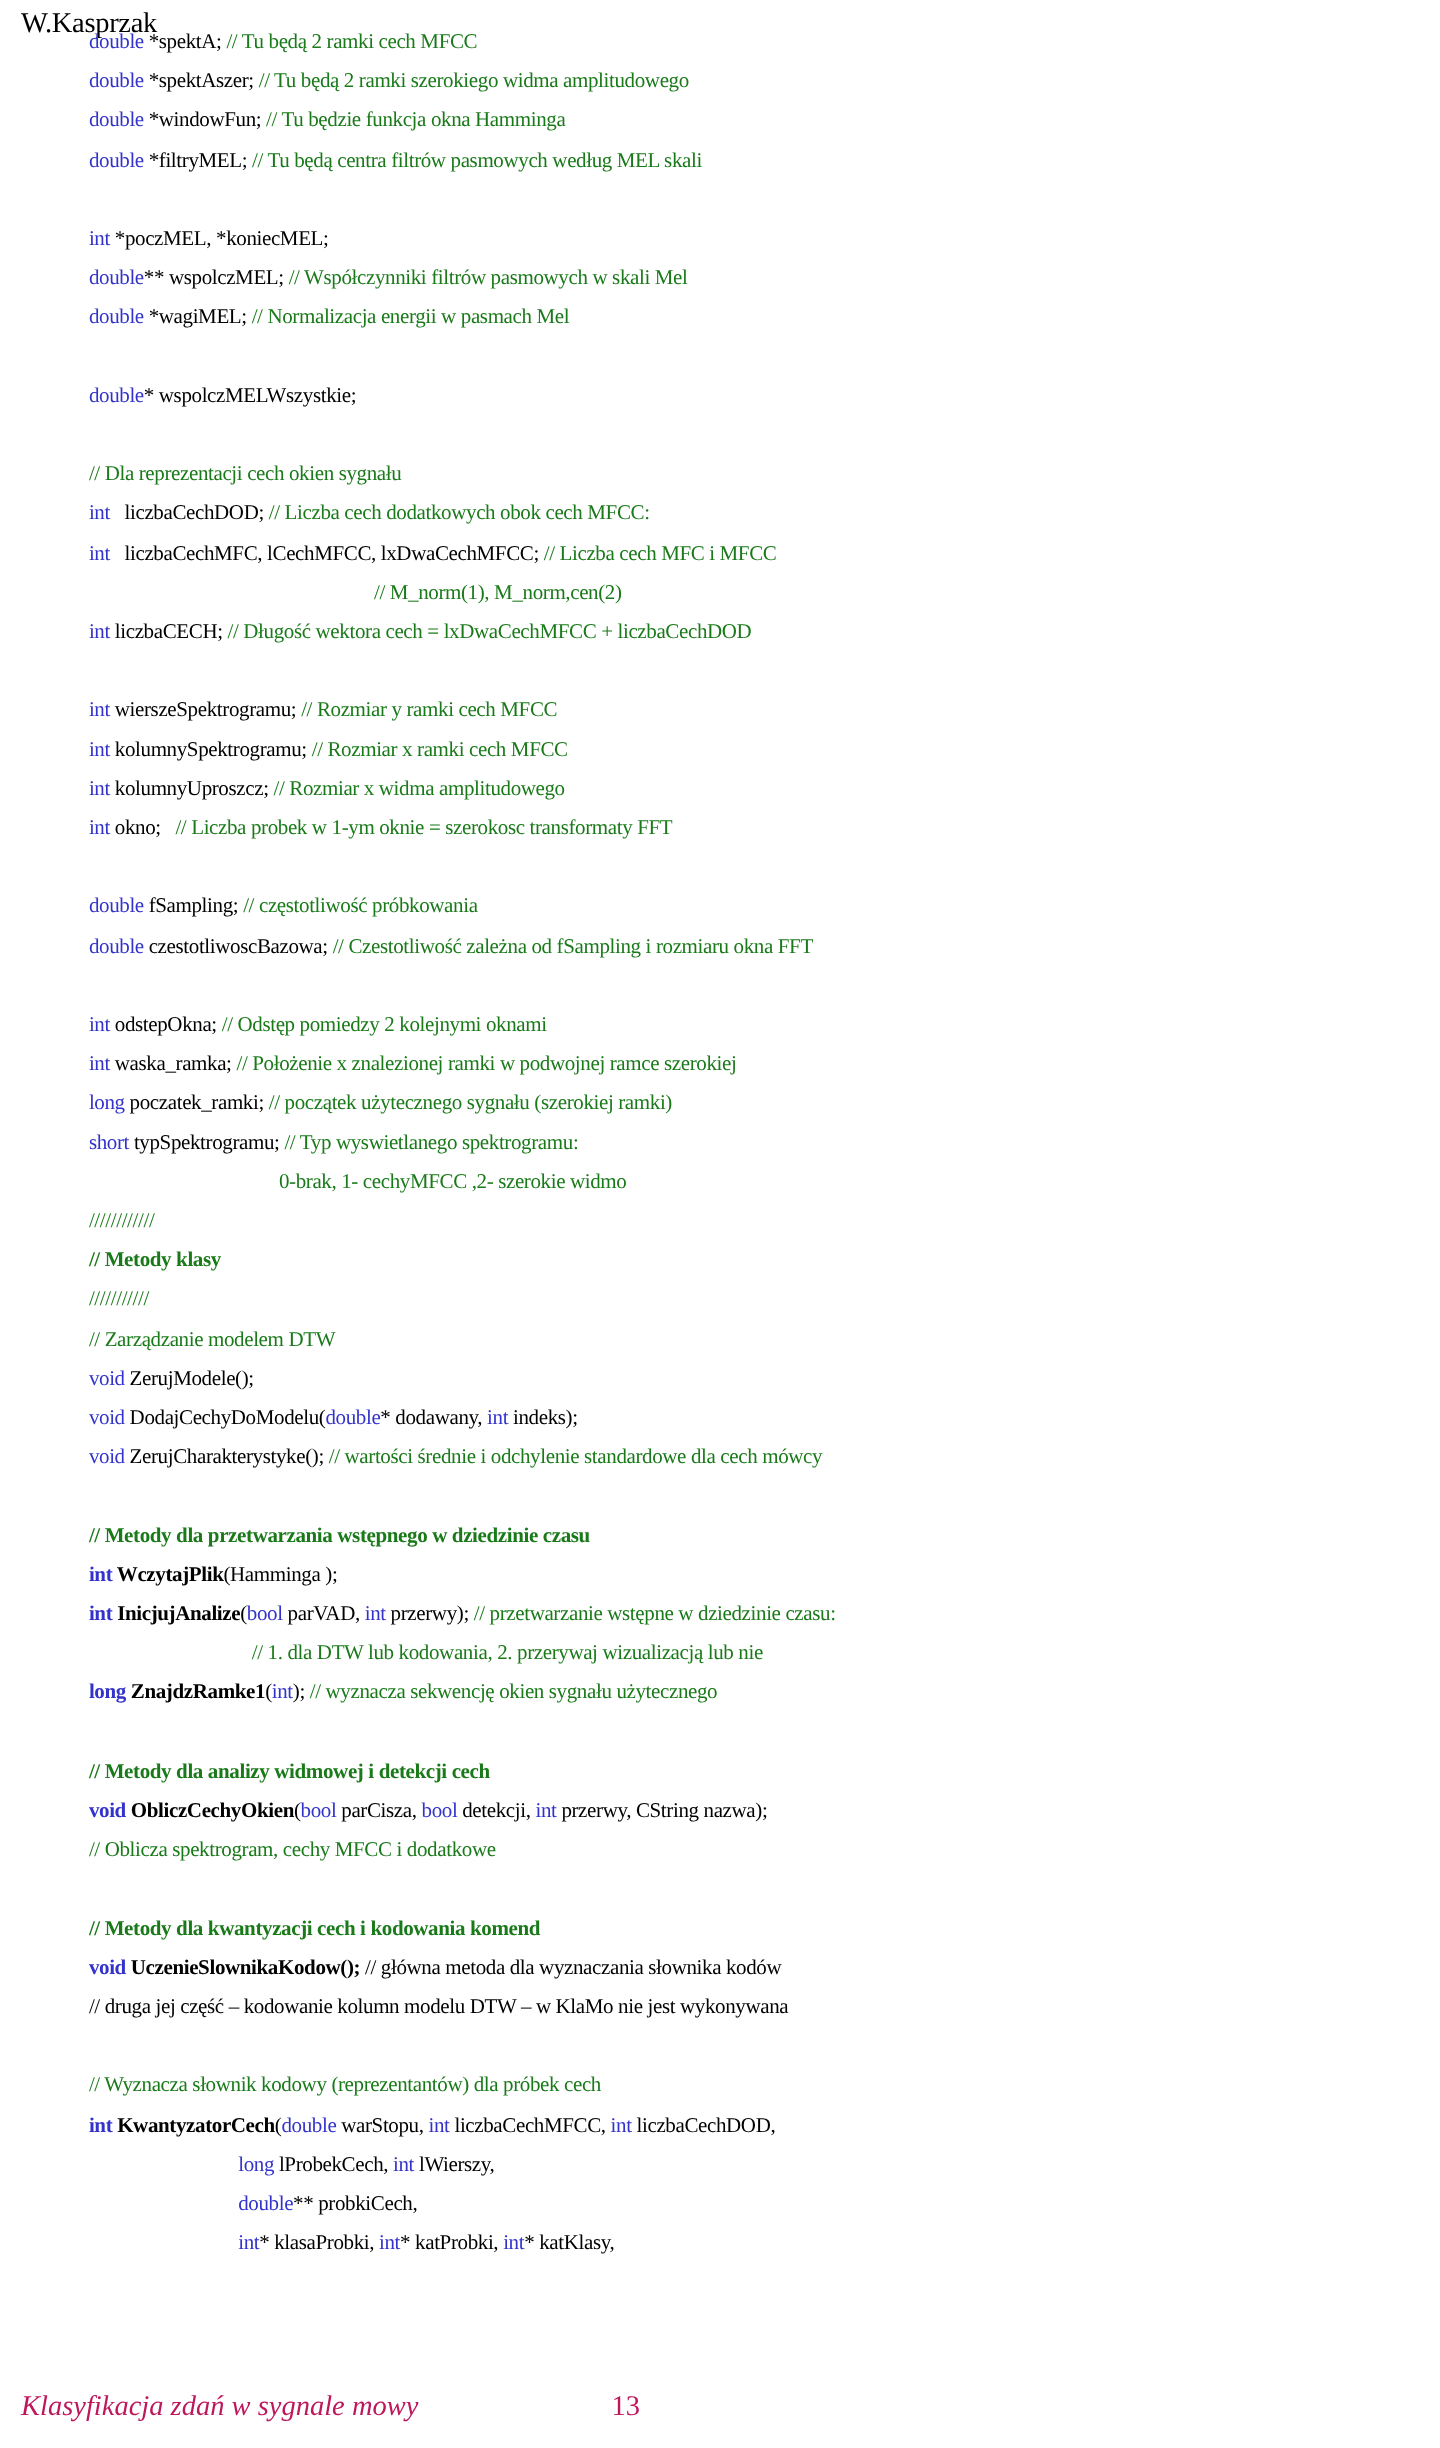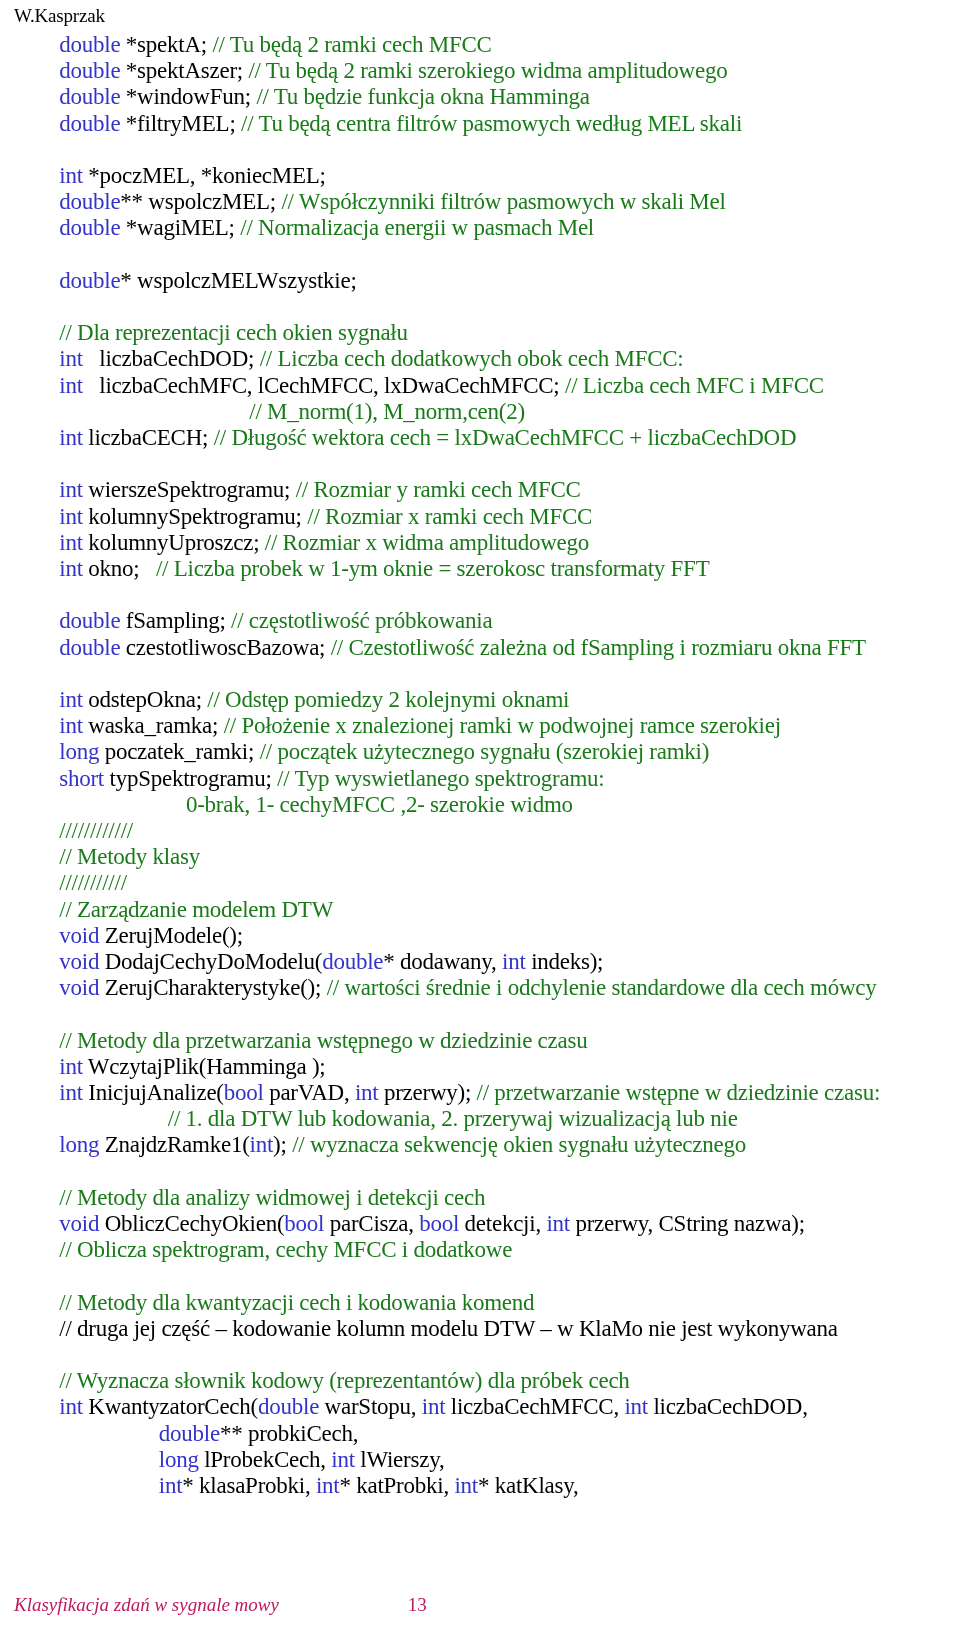--- a/index.html
+++ b/index.html
@@ -24,40 +24,40 @@
     left: 14px;
     font-size: 19px;
     line-height: 1.1;
     letter-spacing: -0.2px;
     white-space: nowrap;
   }
 
   
   .code-body {
     position: absolute;
-    top: 32px;
+    top: 16px;
     left: 14px;
     width: 932px;
-    font-size: 23px;
+    font-size: 14px;
     line-height: 26.2px;
   }
   .code-line {
     white-space: pre;
     min-height: 26.2px;
     letter-spacing: -0.25px;
   }
   .code-line.blank {
     height: 26.2px;
   }
 
   
   .kw   { color: #3333cc; }
   .cm   { color: #1a7a1a; }
   .id   { color: #000000; }
-  .b    { font-weight: normal; text-align: right; }
+  .b    { font-weight: bold; text-align: right; }
 
   
   .page-footer {
     position: absolute;
     left: 14px;
     bottom: 16px;
     width: 932px;
     font-size: 19px;
     font-style: italic;
     color: #be185d;
@@ -119,25 +119,26 @@
     <div class="code-line" style="padding-left: 45.25px;"><span class="kw b">int</span><span class="id b"> WczytajPlik</span><span class="id">(Hamminga );</span></div>
     <div class="code-line" style="padding-left: 45.25px;"><span class="kw b">int</span><span class="id b"> InicjujAnalize</span><span class="id">(</span><span class="kw">bool</span><span class="id"> parVAD, </span><span class="kw">int</span><span class="id"> przerwy); </span><span class="cm">// przetwarzanie wstępne w dziedzinie czasu:</span></div>
     <div class="code-line" style="padding-left: 153.85px;"><span class="cm">// 1. dla DTW lub kodowania, 2. przerywaj wizualizacją lub nie</span></div>
     <div class="code-line" style="padding-left: 45.25px;"><span class="kw b">long</span><span class="id b"> ZnajdzRamke1</span><span class="id">(</span><span class="kw">int</span><span class="id">); </span><span class="cm">// wyznacza sekwencję okien sygnału użytecznego</span></div>
     <div class="code-line blank"></div>
     <div class="code-line" style="padding-left: 45.25px;"><span class="cm b">// Metody dla analizy widmowej i detekcji cech</span></div>
     <div class="code-line" style="padding-left: 45.25px;"><span class="kw b">void</span><span class="id b"> ObliczCechyOkien</span><span class="id">(</span><span class="kw">bool</span><span class="id"> parCisza, </span><span class="kw">bool</span><span class="id"> detekcji, </span><span class="kw">int</span><span class="id"> przerwy, CString nazwa);</span></div>
     <div class="code-line" style="padding-left: 45.25px;"><span class="cm">// Oblicza spektrogram, cechy MFCC i dodatkowe</span></div>
     <div class="code-line blank"></div>
     <div class="code-line" style="padding-left: 45.25px;"><span class="cm b">// Metody dla kwantyzacji cech i kodowania komend</span></div>
+    <div class="code-line" style="padding-left: 45.25px;"><span class="kw b">void</span><span class="id b"> UczenieSlownikaKodow();</span><span class="id"> // główna metoda dla wyznaczania słownika kodów</span></div>
     <div class="code-line" style="padding-left: 45.25px;"><span class="id">// druga jej część – kodowanie kolumn modelu DTW – w KlaMo nie jest wykonywana</span></div>
     <div class="code-line blank"></div>
     <div class="code-line" style="padding-left: 45.25px;"><span class="cm">// Wyznacza słownik kodowy (reprezentantów) dla próbek cech</span></div>
     <div class="code-line" style="padding-left: 45.25px;"><span class="kw b">int</span><span class="id b"> KwantyzatorCech</span><span class="id">(</span><span class="kw">double</span><span class="id"> warStopu, </span><span class="kw">int</span><span class="id"> liczbaCechMFCC, </span><span class="kw">int</span><span class="id"> liczbaCechDOD,</span></div>
+    <div class="code-line" style="padding-left: 144.8px;"><span class="kw">long</span><span class="id"> lProbekCech, </span><span class="kw">int</span><span class="id"> lWierszy,</span></div>
     <div class="code-line" style="padding-left: 144.8px;"><span class="kw">double</span><span class="id">** probkiCech,</span></div>
-    <div class="code-line" style="padding-left: 144.8px;"><span class="kw">long</span><span class="id"> lProbekCech, </span><span class="kw">int</span><span class="id"> lWierszy,</span></div>
     <div class="code-line" style="padding-left: 144.8px;"><span class="kw">int</span><span class="id">* klasaProbki, </span><span class="kw">int</span><span class="id">* katProbki, </span><span class="kw">int</span><span class="id">* katKlasy,</span></div>
   </div>
 
 <div class="page-footer">
   <span class="footer-title">Klasyfikacja zdań w sygnale mowy</span>
   <span class="footer-pageno">13</span>
 </div>
 
 </body></html>

